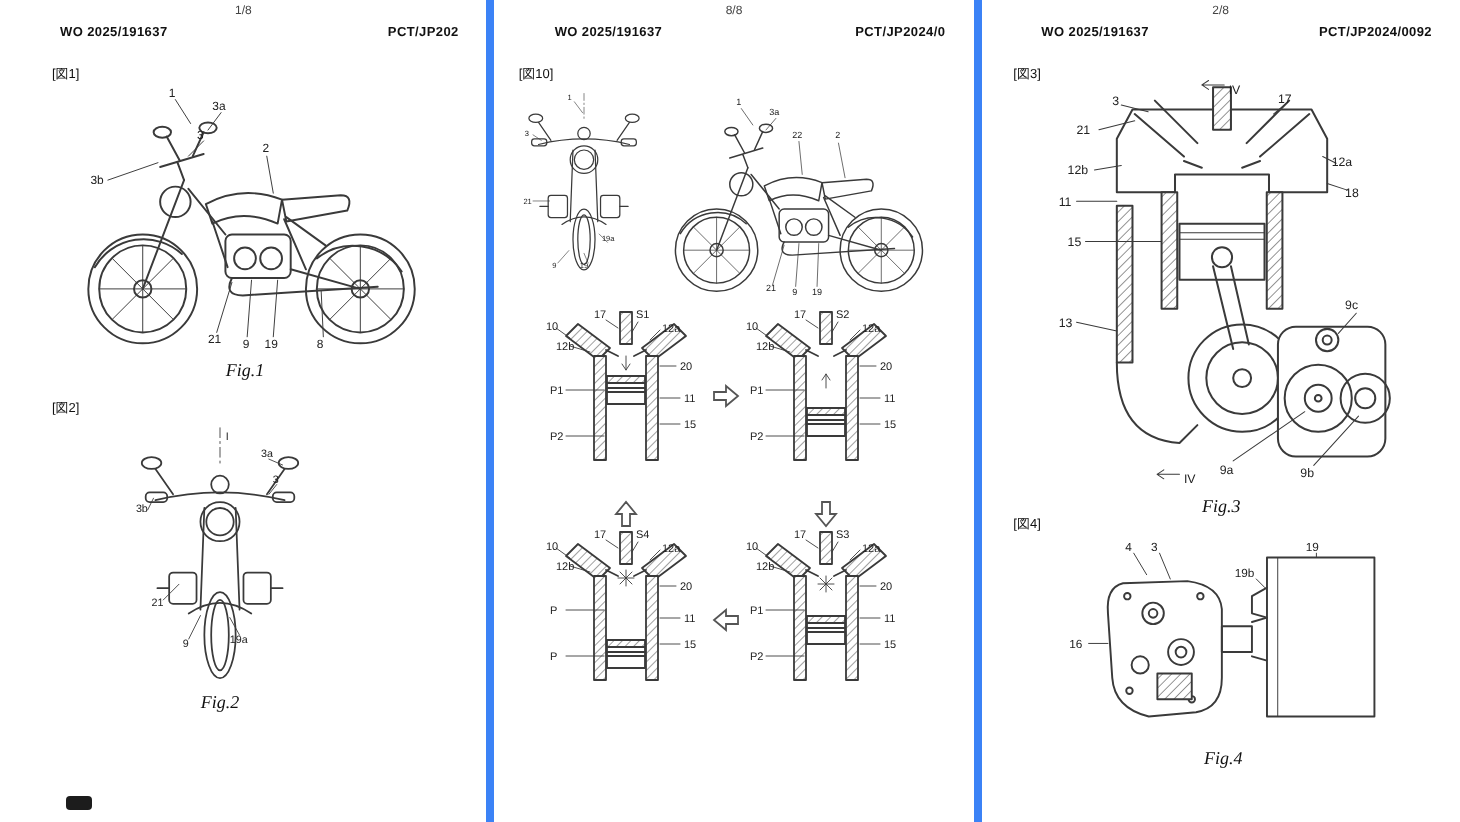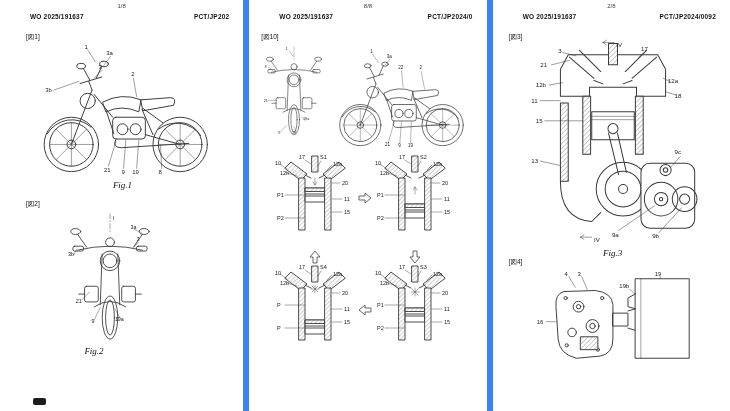--- a/index.html
+++ b/index.html
@@ -1,20 +1,20 @@
 <!DOCTYPE html>
 <html><head>
 <meta charset="utf-8">
 <style>
   * { margin:0; padding:0; box-sizing:border-box; }
   html,body { width:730px; height:411px; }
   body { background:#f4f4f4; font-family:"Liberation Sans",sans-serif; position:relative; overflow:hidden; }
   .canvas { display:flex; width:730px; height:411px; background:#fff; }
   .page { position:relative; width:243.33px; height:411px; background:#fff; }
-  .page + .page { border-left:6px solid #3b82f6; }
+  .page + .page { border-left:4px solid #3b82f6; }
   .pagenum { position:absolute; top:3px; left:0; right:0; text-align:center; font-size:6px; color:#444; }
   .hdr { position:absolute; top:13px; left:30px; right:14px; display:flex; justify-content:space-between; font-size:6.5px; font-weight:bold; color:#111; letter-spacing:.2px; white-space:nowrap; }
   .figtag { position:absolute; font-size:6.5px; color:#111; }
   .caption { position:absolute; font-family:"Liberation Serif",serif; font-style:italic; font-size:9px; color:#111; text-align:center; }
   svg.fig { position:absolute; overflow:visible; }
   .ln { fill:none; stroke:#3a3a3a; stroke-width:.9; stroke-linecap:round; stroke-linejoin:round; }
   .thin { stroke-width:.45; }
   .t { font-family:"Liberation Sans",sans-serif; font-size:5.5px; fill:#222; }
   .arrowp { fill:#fff; stroke:#555; stroke-width:.9; }
   .marker { position:absolute; left:33px; top:398px; width:13px; height:7px; background:#1c1c1c; border-radius:2px; }
@@ -157,21 +157,21 @@
       <g>
         <text class="t" x="48" y="10">I</text>
         <text class="t" x="66" y="19">3a</text>
         <text class="t" x="72" y="32">3</text>
         <text class="t" x="2" y="47">3b</text>
         <text class="t" x="10" y="95">21</text>
         <text class="t" x="26" y="116">9</text>
         <text class="t" x="50" y="114">19a</text>
       </g>
     </svg>
-    <div class="caption" style="left:50px;top:346px;width:88px">Fig.2</div>
+    <div class="caption" style="left:66px;top:346px;width:88px">Fig.2</div>
   </section>
 
   <section class="page">
     <div class="pagenum">8/8</div>
     <div class="hdr">
       <span>WO 2025/191637</span>
       <span>PCT/JP2024/0</span>
     </div>
 
     <div class="figtag" style="left:12px;top:33px">[図10]</div>
@@ -422,16 +422,17 @@
           <path d="M12,50 L21,50"></path>
       </g>
       <g>
         <text class="t" x="29" y="7">4</text>
         <text class="t" x="41" y="7">3</text>
         <text class="t" x="113" y="7">19</text>
         <text class="t" x="80" y="19">19b</text>
         <text class="t" x="3" y="52">16</text>
       </g>
     </svg>
+    <div class="caption" style="left:40px;top:374px;width:162px">Fig.4</div>
   </section>
 </div>
 
 <div class="marker"></div>
 
 </body></html>

